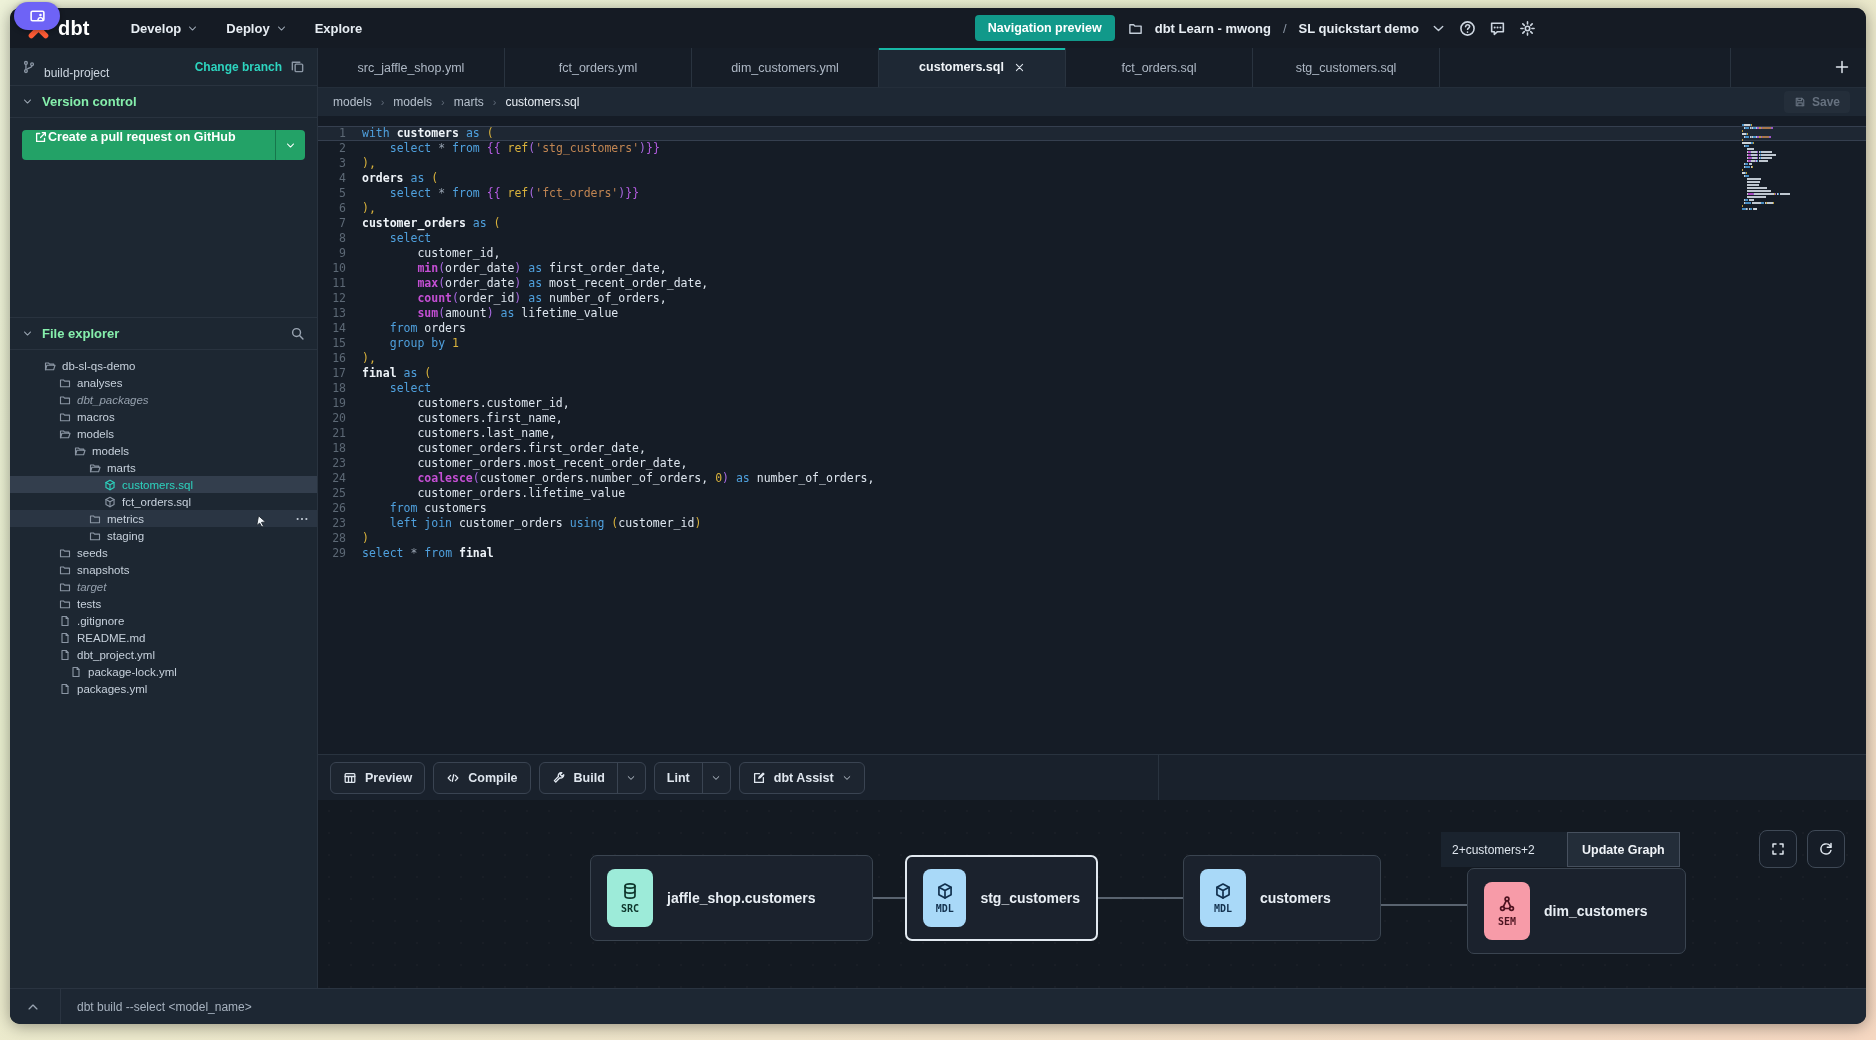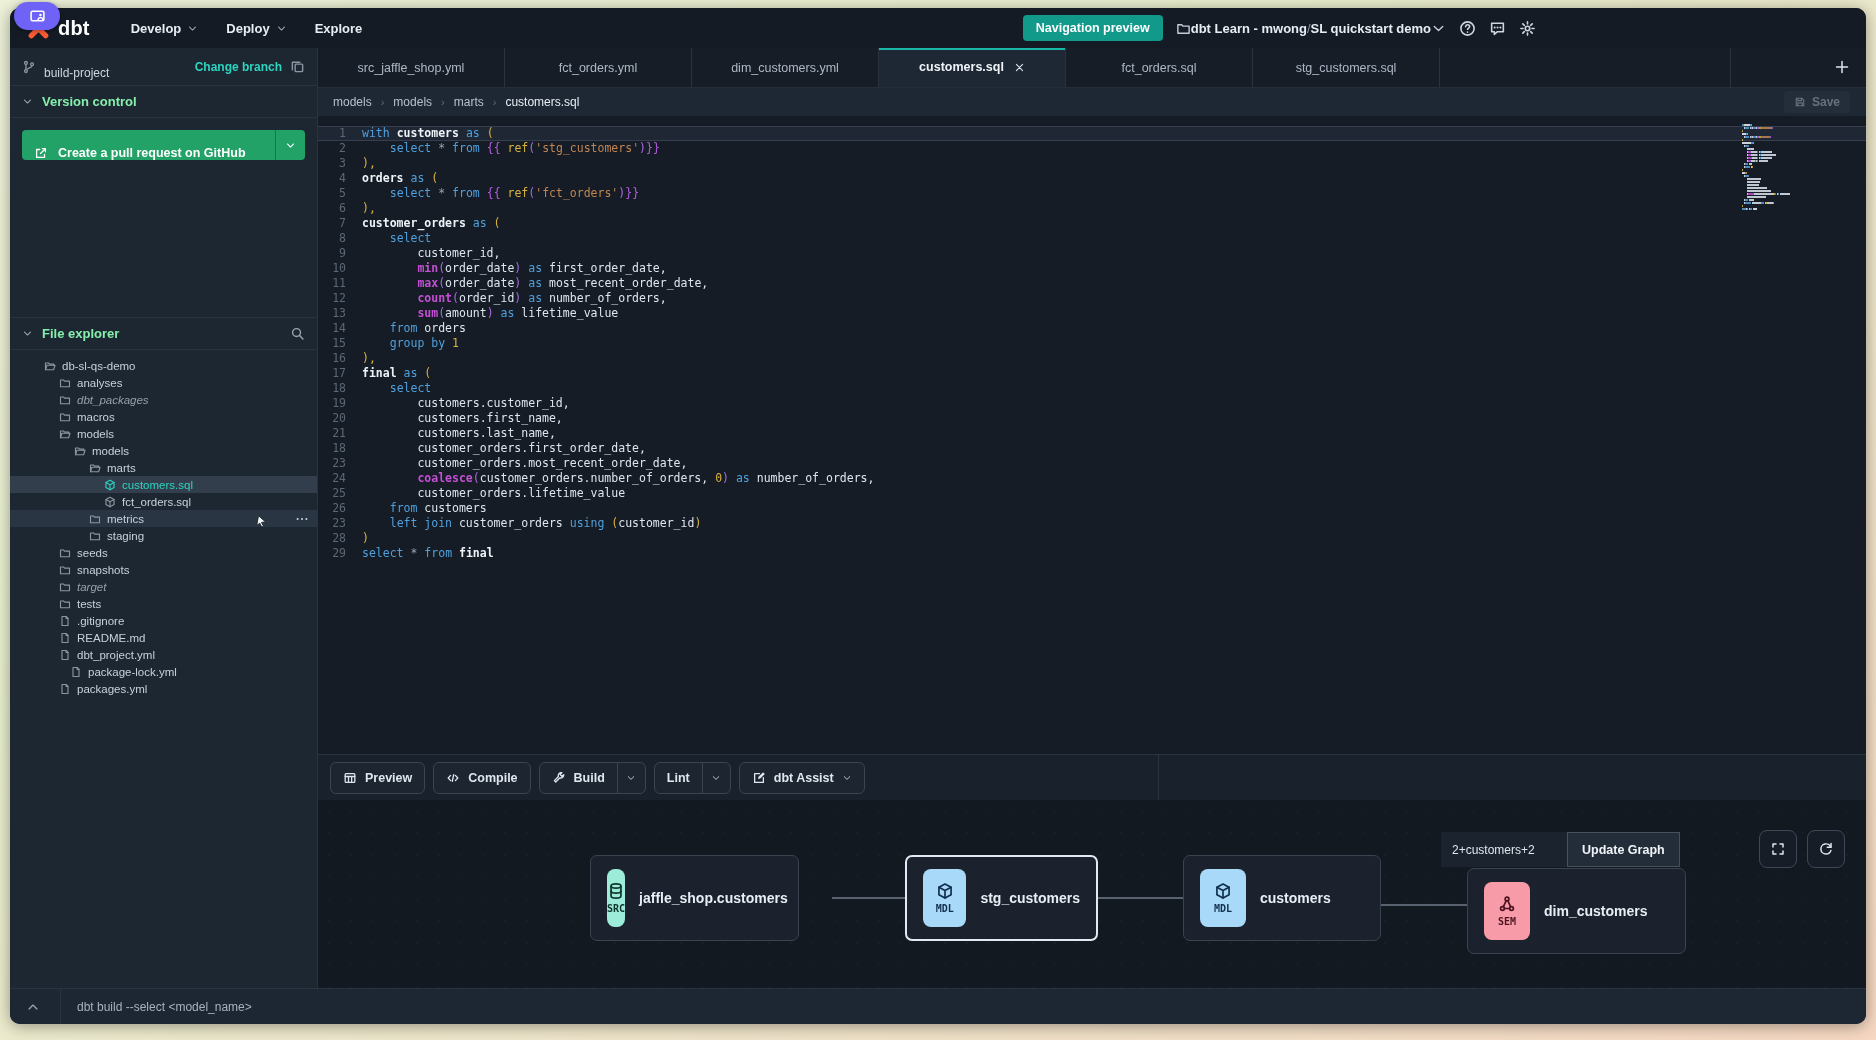--- a/index.html
+++ b/index.html
@@ -25,41 +25,41 @@
   .brand { display:flex; align-items:center; gap:7px; margin-right:30px; }
   .brand .icon { width:25px; height:25px; }
   .brand-label { color:#fff; font-weight:700; font-size:20px; letter-spacing:.2px; }
   .menus { display:flex; gap:6px; }
   .menu-item { color:#e7edf3; font-weight:700; font-size:13px; padding:6px 11px;
     display:flex; gap:6px; align-items:center; border-radius:4px; cursor:default; }
   .menu-item .icon { width:11px; height:11px; color:#9aa5b2; }
   .topbar-right { position:absolute; right:330px; top:0; height:40px; display:flex; align-items:center; gap:13px; }
   .nav-preview-btn { background:#11998a; color:#fff; font-weight:700; font-size:12.5px;
     padding:6px 13px; border-radius:4px; }
-  .account { display:flex; align-items:center; gap:0; color:#e7edf3; font-size:13px; font-weight:700; }
+  .account { display:flex; align-items:center; gap:12px; color:#e7edf3; font-size:13px; font-weight:700; }
   .account .icon { color:#c4ced9; width:15px; height:15px; }
   .slash { color:#8a95a3; font-weight:400; }
   .acct-chev { width:10px; height:10px; color:#9aa5b2; }
   .top-iconbtn { color:#cdd6e0; width:17px; height:17px; }
 
   
   .sidebar { position:absolute; left:0; top:40px; width:308px; bottom:36px;
     background:#1d2732; border-right:1px solid #29333f; }
   .branch-row { height:38px; border-bottom:1px solid #29333f; display:flex; align-items:center;
     padding:0 12px; gap:8px; }
   .branch-row .icon { color:#8b96a4; }
   .branch-name { font-size:12px; color:#cdd6e0;margin-top:12px; }
   .change-branch { margin-left:auto; color:#2dd4bf; font-size:12px; font-weight:700; }
   .copy-icon { color:#7e8996; width:15px; height:15px; }
   .section-header { display:flex; align-items:center; gap:9px; padding:8px 12px;
     color:#86efac; font-weight:700; font-size:13px; border-bottom:1px solid #29333f; }
   .section-header .chev { width:11px; height:11px; color:#9aa5b2; }
   .pr-button { margin:12px; height:30px; display:flex; border-radius:4px; overflow:hidden;
     background:#23a267; }
-  .pr-main { flex:1; display:flex; align-items:flex-end; gap:10px; padding:0 12px;
+  .pr-main { flex:1; display:flex; align-items:flex-start; padding:0 12px;
     color:#fff; font-weight:700; font-size:12.5px; }
   .pr-caret { width:30px; border-left:1px solid rgba(0,40,25,.35); display:flex;
     align-items:center; justify-content:center; color:#fff; }
   .pr-caret .icon { width:11px; height:11px; }
   .fe-spacer { height:145px; }
   .fe-header { border-top:1px solid #29333f; }
   .fe-search { margin-left:auto; color:#9aa5b2; width:15px; height:15px; }
 
   .tree { padding-top:7px; font-size:11.5px; color:#c7d1dc; }
   .tree-row { height:17px; display:flex; align-items:center; gap:6px; position:relative; }
@@ -847,21 +847,21 @@
               <svg viewBox="0 0 16 16" stroke="currentColor" fill="none" stroke-width="1.5" stroke-linecap="round" stroke-linejoin="round">
                 <path d="M12.8 6.3A5.1 5.1 0 108 13.1a5.1 5.1 0 004.9-3.7"></path>
                 <path d="M13 2.6v3.7H9.3"></path>
               </svg>
             </span>
         </div>
       </div>
     <div class="edge" style="left: 514px; top: 97px; width: 73px;"></div>
         <div class="edge" style="left: 780px; top: 97px; width: 85px;"></div>
         <div class="edge" style="left: 1063px; top: 104px; width: 86px;"></div>
-        <div class="node" style="left: 272px; top: 55px; width: 209px;">
+        <div class="node" style="left: 272px; top: 55px; width: 283px;">
           <div class="badge" style="background: rgb(157, 235, 217); color: rgb(14, 53, 43);">
             <span class="icon ">
               <svg viewBox="0 0 16 16" stroke="currentColor" fill="none" stroke-width="1.5" stroke-linecap="round" stroke-linejoin="round">
                 <ellipse cx="8" cy="3.6" rx="4.4" ry="1.9"></ellipse>
                 <path d="M3.6 3.6v8.8c0 1 2 1.9 4.4 1.9s4.4-.9 4.4-1.9V3.6"></path>
                 <path d="M3.6 8c0 1 2 1.9 4.4 1.9S12.4 9 12.4 8"></path>
               </svg>
             </span>
             <span class="badge-label">SRC</span>
           </div>

